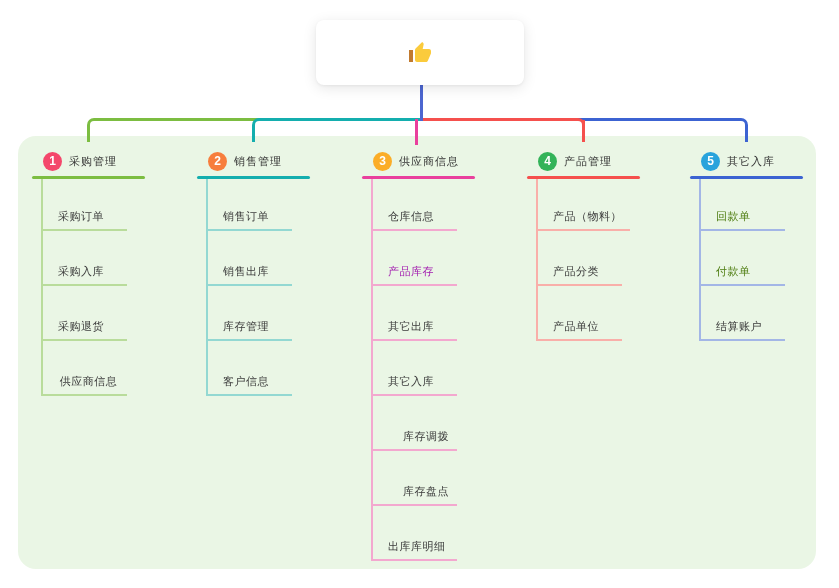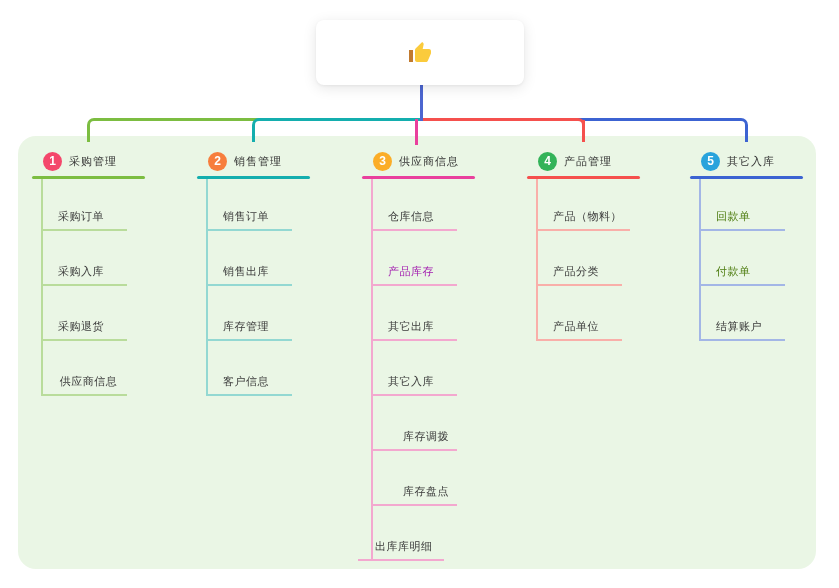--- a/index.html
+++ b/index.html
@@ -120,21 +120,21 @@
       </div>
       <div class="child-node" style="left: 371px; top: 363px; border-bottom: 2px solid rgb(243, 168, 207);">
         <span class="child-label" style="color: rgb(59, 59, 59);">其它入库</span>
       </div>
       <div class="child-node" style="left: 371px; top: 418px; border-bottom: 2px solid rgb(243, 168, 207); padding-left: 32px;">
         <span class="child-label" style="color: rgb(59, 59, 59);">库存调拨</span>
       </div>
       <div class="child-node" style="left: 371px; top: 473px; border-bottom: 2px solid rgb(243, 168, 207); justify-content: flex-end;">
         <span class="child-label" style="color: rgb(59, 59, 59);">库存盘点</span>
       </div>
-      <div class="child-node" style="left: 358px; top: 528px; border-bottom: 2px solid rgb(243, 168, 207);">
+      <div class="child-node" style="left: 371px; top: 528px; border-bottom: 2px solid rgb(243, 168, 207);">
         <span class="child-label" style="color: rgb(59, 59, 59);">出库库明细</span>
       </div>
       <div class="branch-title" style="left: 527px;">
         <div class="badge" style="background: rgb(51, 179, 89);">4</div>
         <span class="branch-title-label">产品管理</span>
       </div>
       <div class="branch-underline" style="left: 527px; background: rgb(245, 80, 77);"></div>
       <div class="spine" style="left: 536px; top: 179px; height: 162px; background: rgb(249, 175, 169);"></div>
       <div class="child-node" style="left: 536px; top: 198px; border-bottom: 2px solid rgb(249, 175, 169);">
         <span class="child-label" style="color: rgb(59, 59, 59);">产品（物料）</span>

